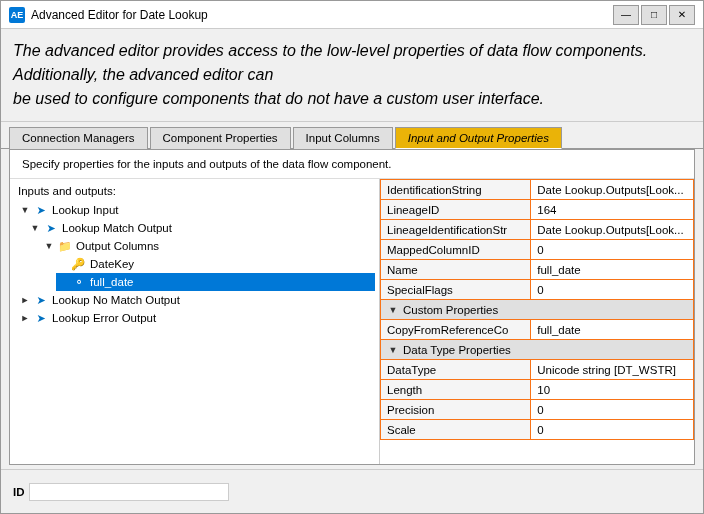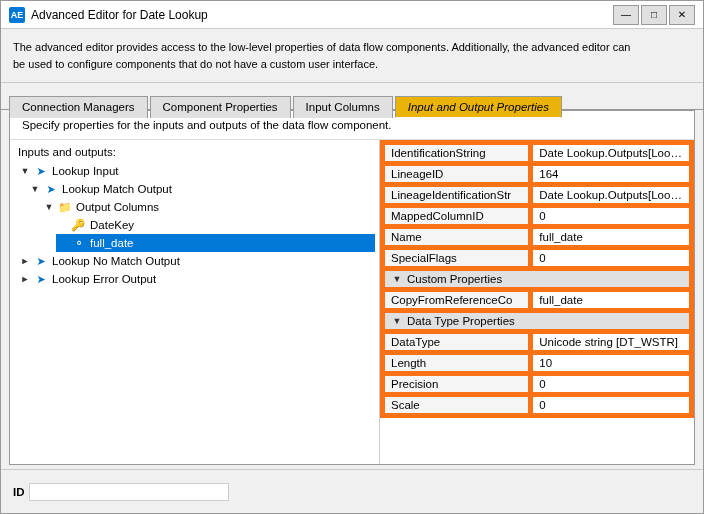--- a/index.html
+++ b/index.html
@@ -54,41 +54,42 @@
       border: 1px solid #999;
       background: #e0e0e0;
       cursor: pointer;
       display: flex;
       align-items: center;
       justify-content: center;
       font-size: 10px;
     }
     .description {
       padding: 10px 12px;
-      font-size: 11px;
+      font-size: 16px;
       line-height: 1.5;
       background: #f0f0f0;
       border-bottom: 1px solid #ccc;
+      font-style: italic;
     }
     .tabs-bar {
       display: flex;
       background: #f0f0f0;
       border-bottom: 1px solid #999;
       padding: 4px 8px 0 8px;
       gap: 2px;
     }
     .tab {
       padding: 4px 12px;
       border: 1px solid #999;
       border-bottom: none;
       background: #e0e0e0;
       cursor: pointer;
       font-size: 11.5px;
       position: relative;
-      top: 9px;
+      top: 1px;
     }
     .tab.active {
       background: #eab308;
       border-bottom: 1px solid #fff;
       z-index: 1;
       font-style: italic;
     }
     .content-area {
       flex: 1;
       background: #fff;
@@ -171,21 +172,21 @@
       overflow: auto;
       display: flex;
       flex-direction: column;
     }
     .prop-table {
       width: 100%;
       border-collapse: collapse;
       font-size: 11.5px;
     }
     .prop-table td {
-      border: 5px solid #f97316;
+      border: 1px solid #f97316;
       padding: 2px 6px;
       height: 20px;
     }
     .prop-table tr td:first-child {
       background: #f5f5f5;
       width: 48%;
       font-weight: normal;
     }
     .prop-table tr td:last-child {
       background: #fff;

